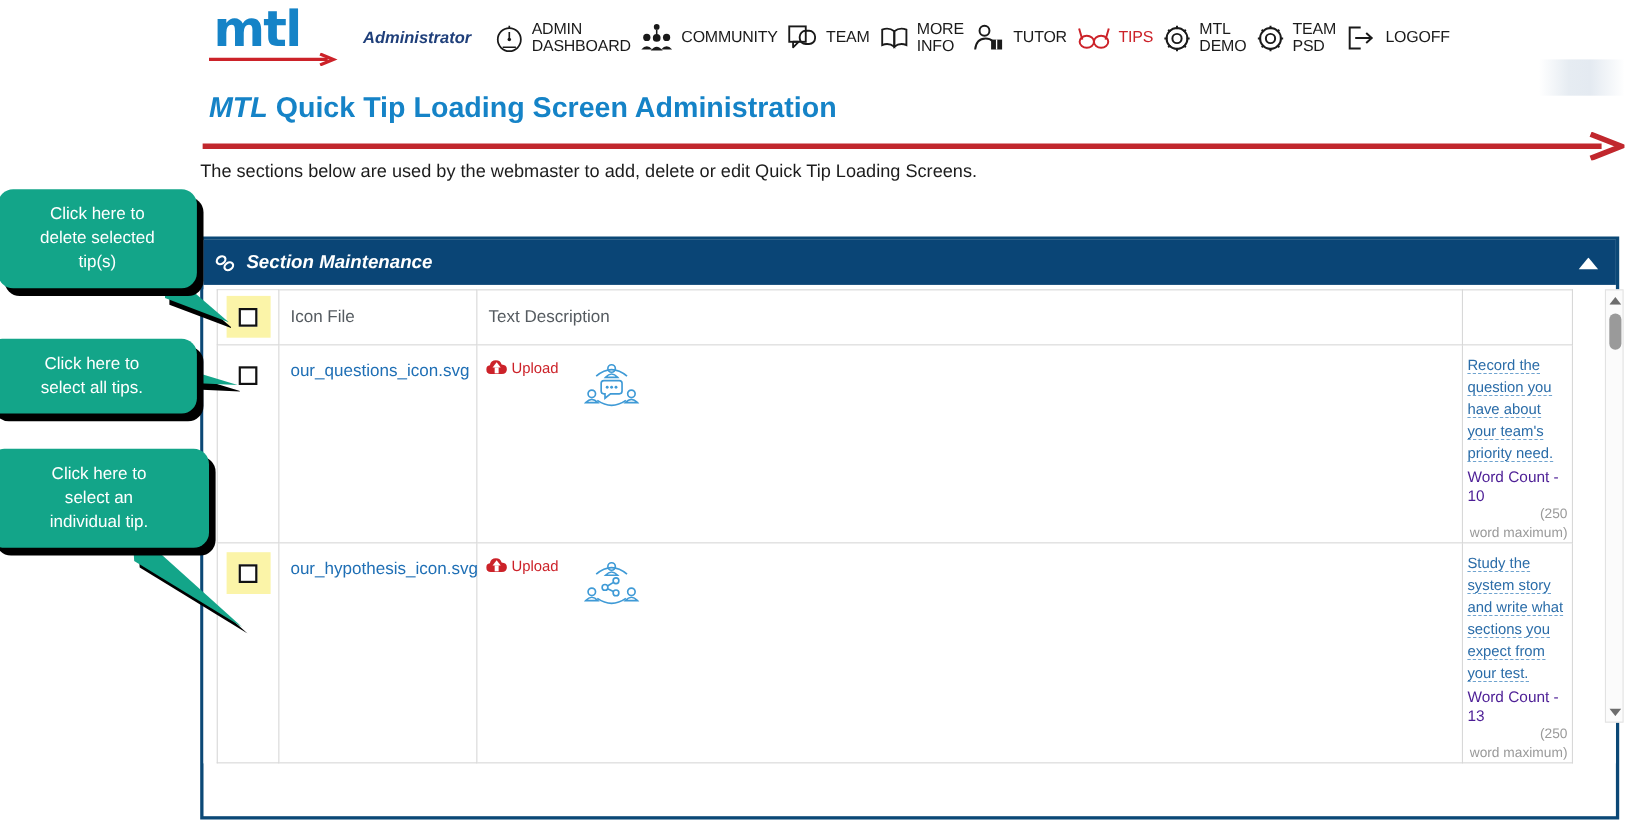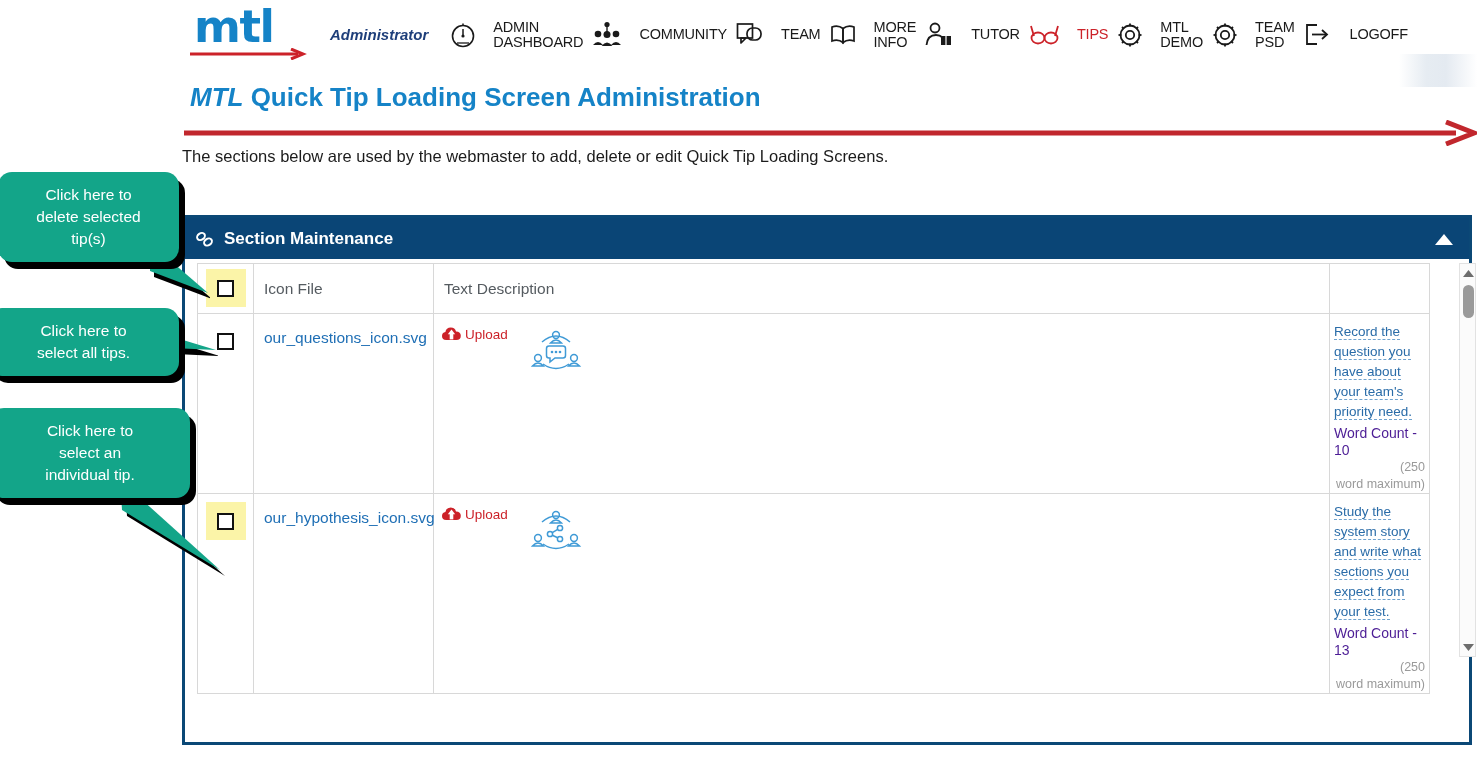--- a/index.html
+++ b/index.html
@@ -35,21 +35,21 @@
   }
   .logo-arrow { position: absolute; left: 0; top: 44px; width: 118px; height: 12px; }
 
   .role {
     font-size: 15px; font-style: italic; font-weight: bold;
     color: #1f3f7a; margin-left: 18px; margin-top: 22px; white-space: nowrap;
   }
 
   .navitems { display: flex; align-items: flex-start; margin-left: 22px; margin-top: 16px; }
   .navitem {
-    display: flex; align-items: center; gap: 17px;
+    display: flex; align-items: center; gap: 7px;
     margin-right: 9px; cursor: pointer; white-space: nowrap;
   }
   .navitem .ico { flex: 0 0 auto; display: block; }
   .navitem .lbl {
     font-size: 14.5px; color: #1a1a1a; line-height: 14.5px;
     font-family: "Liberation Sans", sans-serif; letter-spacing: -0.2px;
   }
   .navitem .lbl .l2 { display: block; }
   .navitem.tips .lbl { color: #cc2229; }
 
@@ -71,21 +71,21 @@
     position: absolute; left: 0px; top: 215px;
     width: 1290px; height: 530px;
     border: 3px solid #0b4876; background: #ffffff;
   }
   .panel-head {
     height: 41px; background: #0a4576;
     display: flex; align-items: center; position: relative;
   }
   .panel-head .chain { margin-left: 9px; margin-right: 8px; }
   .panel-head .ptitle {
-    color: #ffffff; font-size: 17px; font-weight: bold;
+    color: #ffffff; font-size: 17px; font-style: italic; font-weight: bold;
   }
   .collapse-caret { position: absolute; right: 16px; top: 16px; }
 
   .panel-body { position: relative; padding: 0; background: #fff; }
 
   .btnbar { padding: 13px 0 11px 12px; display: flex; align-items: center; }
   .btn {
     border: none; font-family: "Liberation Sans", sans-serif;
     font-size: 15px; padding: 7px 13px; border-radius: 4px; cursor: pointer;
     line-height: 17px;

